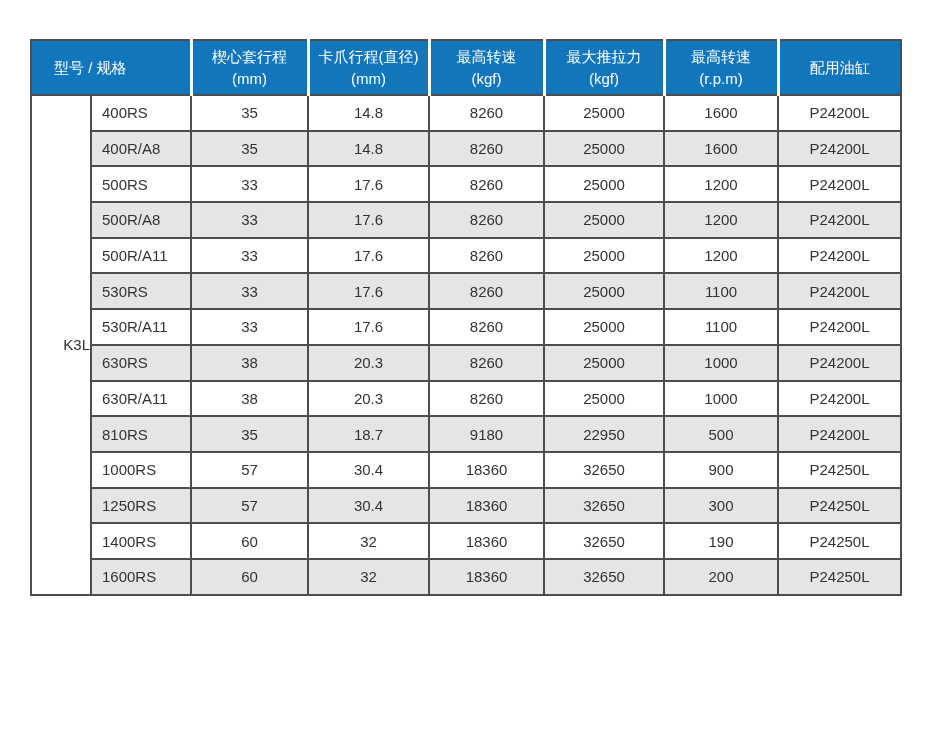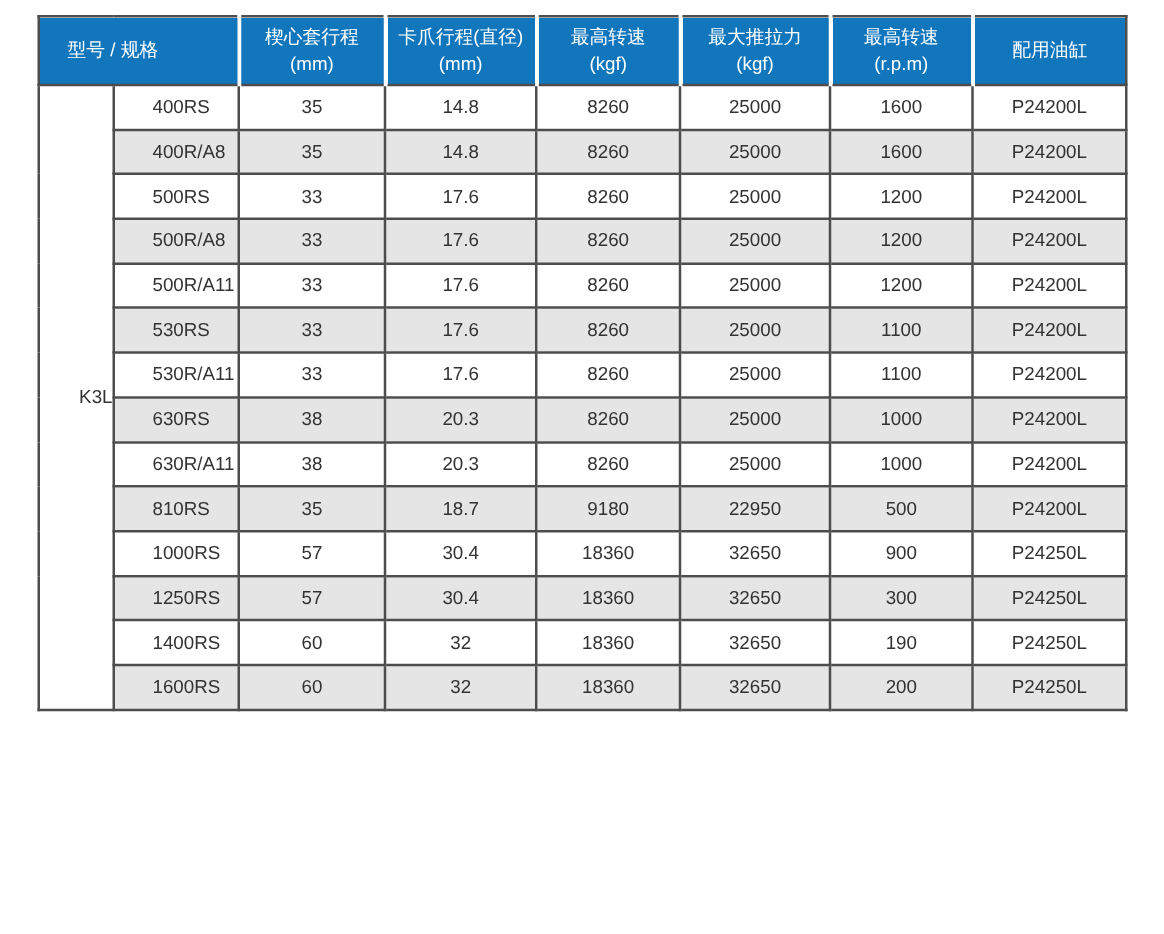--- a/index.html
+++ b/index.html
@@ -6,21 +6,21 @@
     margin: 0;
     padding: 0;
     width: 931px;
     height: 747px;
     background: #ffffff;
     font-family: "Liberation Sans", "DejaVu Sans", sans-serif;
   }
   .table-wrap {
     position: absolute;
     left: 30px;
-    top: 12px;
+    top: 39px;
   }
   table.spec {
     border-collapse: collapse;
     table-layout: fixed;
     width: 870px;
   }
   table.spec th,
   table.spec td {
     border: 2px solid #4d4d4d;
     padding: 0;
@@ -54,21 +54,21 @@
     vertical-align: middle;
     background: #ffffff;
   }
   table.spec tbody tr:nth-child(even) td { background: #e5e5e5; }
   table.spec tbody td.group-cell {
     background: #ffffff !important;
     text-align: right;
   }
   table.spec tbody td.model-cell {
     text-align: left;
-    padding-left: 30px;
+    padding-left: 10px;
   }
 </style>
 </head>
 <body>
 
 <div class="table-wrap">
   <table class="spec">
     <colgroup>
       <col style="width:60px">
         <col style="width:100px">

